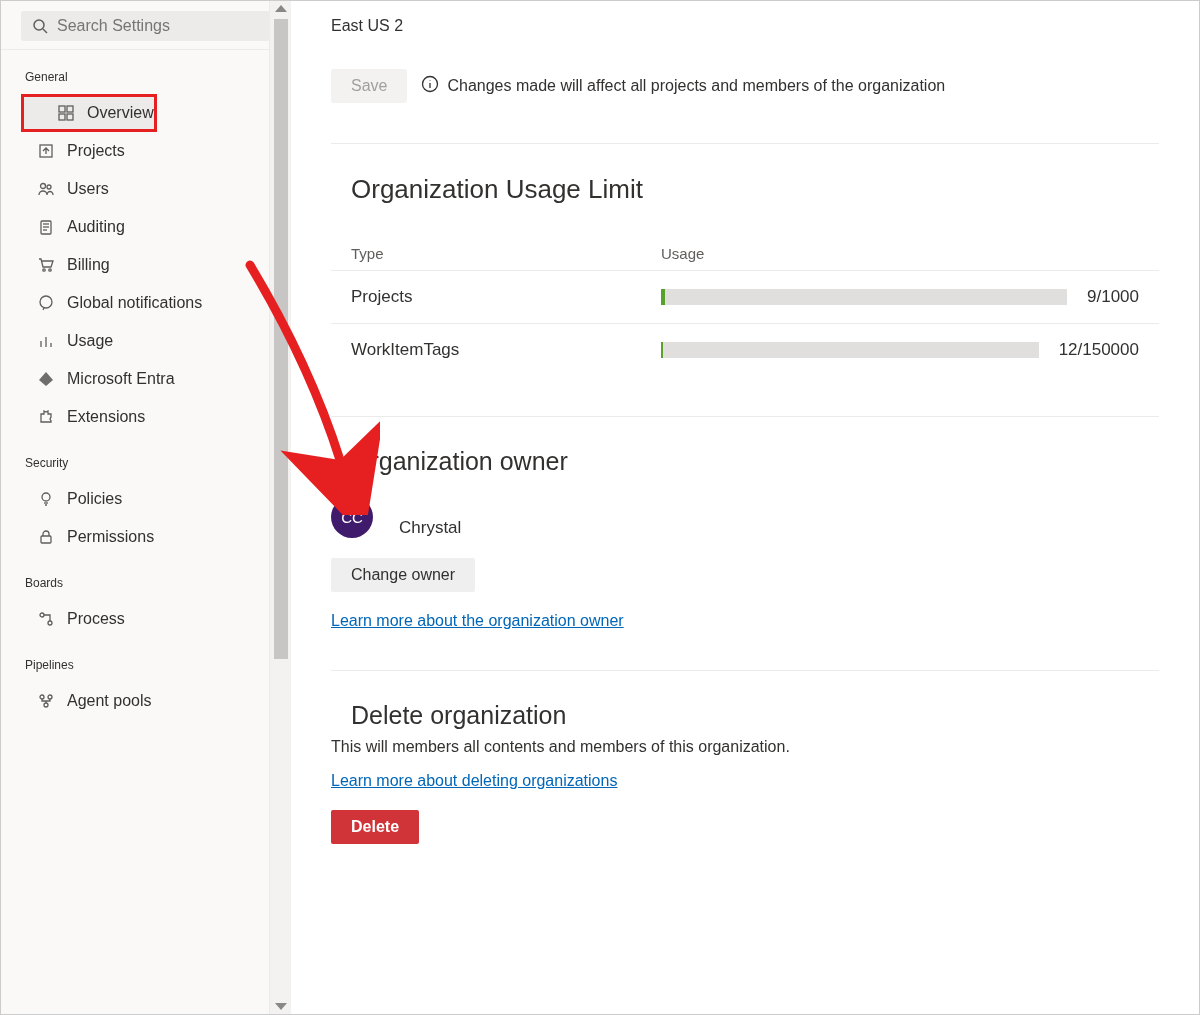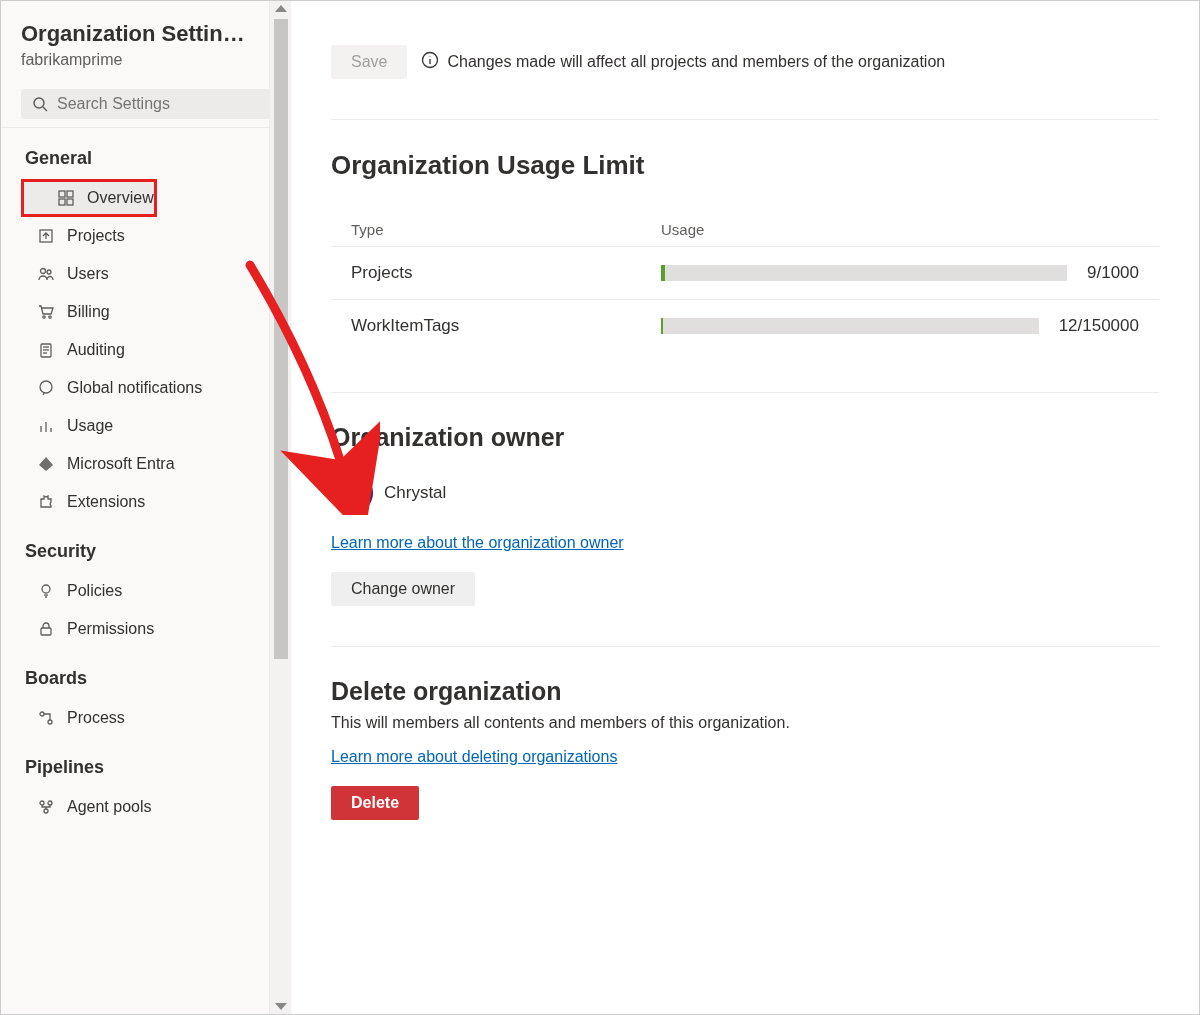--- a/index.html
+++ b/index.html
@@ -44,22 +44,22 @@
     .search-input {
       border: none;
       background: transparent;
       outline: none;
       font-size: 16px;
       color: #605e5c;
       width: 100%;
     }
     .nav { flex: 1; overflow-y: auto; padding-bottom: 20px;}
     .nav-group-title {
-      font-weight: 700;
-      font-size: 18px;
+      font-weight: 400;
+      font-size: 12px;
       padding: 20px 24px 10px 24px;
     }
     .nav-item {
       display: flex;
       align-items: center;
       gap: 12px;
       font-size: 16px;
       color: #323130;
       padding: 10px 20px 10px 36px;
       cursor: pointer;
@@ -86,41 +86,41 @@
     }
     .btn {
       border: none; font-family: inherit; cursor: pointer;
       font-size: 16px; padding: 8px 20px; border-radius: 2px;
     }
     .btn-disabled {
       background: #f3f2f1; color: #a19f9d; cursor: default;
     }
     .warn-text { color: #323130; font-size: 16px; display:flex; align-items:center; gap:8px;}
     hr.sep { border: none; border-top: 1px solid #edebe9; margin: 40px 0 30px 0; }
-    h2 { font-size: 26px; font-weight: 700; }
+    h2 { font-size: 26px; font-weight: 400; margin-left: 20px; }
     h2.small { font-size: 25px; }
     .usage-table { margin-top: 32px; }
     .usage-head { display:flex; padding: 8px 20px; color:#605e5c; font-size:15px; }
     .usage-head .col-type { width: 310px; }
     .usage-row {
       display:flex; align-items:center; padding: 16px 20px;
       border-top: 1px solid #edebe9; font-size:17px;
     }
     .usage-row .col-type { width: 310px; }
     .usage-row .col-usage { flex:1; display:flex; align-items:center; gap: 20px;}
     .progress {
       flex: 1; height: 16px; background: #e1dfdd; position: relative;
     }
     .progress-fill {
       position:absolute; left:0; top:0; bottom:0;
       background: #5aa02c;
     }
     .usage-text { font-size:17px; white-space:nowrap; }
     .owner-block { margin-top: 20px; }
-    .owner-row { display:flex; align-items:center; gap: 11px; margin-top: 14px;}
+    .owner-row { display:flex; align-items:flex-end; gap: 26px; margin-top: 14px;}
     .avatar {
       width: 42px; height: 42px; border-radius: 50%;
       background: #401b6c; color:#fff;
       display:flex; align-items:center; justify-content:center;
       font-size: 15px;
     }
     .link { color: #0066b8; text-decoration: underline; font-size: 16px; cursor:pointer;}
     .btn-default { background: #efefef; color:#323130; }
     .btn-danger { background:#d13438; color:#fff; font-weight:600;} .mt20{margin-top:20px;} .mt10{margin-top:16px;}
     .delete-desc { font-size:16px; color:#323130; margin-top:8px;}
@@ -150,24 +150,20 @@
       width: 230px; height: 260px;
       pointer-events:none;
     }
   </style>
 </head>
 <body>
 
 <div class="app">
   <aside class="sidebar">
     <div class="sidebar-inner">
-      <div class="sb-head">
-        <div class="sb-title">Organization Settin…</div>
-        <div class="sb-sub">fabrikamprime</div>
-      </div>
       <div class="search-wrap">
         <div class="search-box">
           <span class="nav-icon">
             <svg width="16" height="16" viewBox="0 0 16 16" fill="none" stroke="currentColor" stroke-width="1.5">
                 <circle cx="7" cy="7" r="5"></circle>
                 <line x1="11" y1="11" x2="15" y2="15"></line>
               </svg>
           </span>
           <input class="search-input" placeholder="Search Settings" style="">
         </div>
@@ -201,37 +197,37 @@
                 <circle cx="5" cy="5" r="2.5"></circle>
                 <circle cx="11" cy="6" r="2"></circle>
                 <path d="M1 14c0-2.5 2-4 4-4s4 1.5 4 4M9 14c0-2 1.5-3.5 3-3.5s3 1.5 3 3.5"></path>
               </svg>
             </span>
           <span>Users</span>
         </div>
         <div class="nav-item">
           <span class="nav-icon">
               <svg width="16" height="16" viewBox="0 0 16 16" fill="none" stroke="currentColor" stroke-width="1.3">
-                <path d="M1 2h2l2 8h8l2-6H4"></path>
-                <circle cx="6" cy="13" r="1.2"></circle>
-                <circle cx="12" cy="13" r="1.2"></circle>
-              </svg>
-            </span>
-          <span>Billing</span>
-        </div>
-        <div class="nav-item">
-          <span class="nav-icon">
-              <svg width="16" height="16" viewBox="0 0 16 16" fill="none" stroke="currentColor" stroke-width="1.3">
                 <rect x="3" y="2" width="10" height="13" rx="1"></rect>
                 <line x1="5" y1="5" x2="11" y2="5"></line>
                 <line x1="5" y1="8" x2="11" y2="8"></line>
                 <line x1="5" y1="11" x2="9" y2="11"></line>
               </svg>
             </span>
           <span>Auditing</span>
+        </div>
+        <div class="nav-item">
+          <span class="nav-icon">
+              <svg width="16" height="16" viewBox="0 0 16 16" fill="none" stroke="currentColor" stroke-width="1.3">
+                <path d="M1 2h2l2 8h8l2-6H4"></path>
+                <circle cx="6" cy="13" r="1.2"></circle>
+                <circle cx="12" cy="13" r="1.2"></circle>
+              </svg>
+            </span>
+          <span>Billing</span>
         </div>
         <div class="nav-item">
           <span class="nav-icon">
               <svg width="16" height="16" viewBox="0 0 16 16" fill="none" stroke="currentColor" stroke-width="1.3">
                 <circle cx="8" cy="7" r="6"></circle>
                 <path d="M5 15l1.5-3"></path>
               </svg>
             </span>
           <span>Global notifications</span>
         </div>
@@ -312,20 +308,21 @@
       <div class="scroll-track">
         <div class="scroll-arrow-up"></div>
         <div class="scroll-thumb"></div>
         <div style="flex:1"></div>
         <div class="scroll-arrow-down"></div>
       </div>
     </div>
   </aside>
 
   <main class="content">
+    <div class="region">East US 2</div>
 
     <div class="save-row">
       <button class="btn btn-disabled">Save</button>
       <div class="warn-text">
         <span>
           <svg width="18" height="18" viewBox="0 0 18 18" fill="none" stroke="#323130" stroke-width="1.3">
               <circle cx="9" cy="9" r="7.5"></circle>
               <line x1="9" y1="5" x2="9" y2="5.5"></line>
               <line x1="9" y1="8" x2="9" y2="13"></line>
             </svg>
@@ -364,24 +361,24 @@
 
     <hr class="sep">
 
     <h2 class="small">Organization owner</h2>
     <div class="owner-block">
       <div class="owner-row">
         <div class="avatar">CC</div>
         <div style="font-size:17px">Chrystal</div>
       </div>
       <div class="mt20">
+        <button class="btn btn-default">Change owner</button>
+      </div>
+      <div class="mt20">
         <a class="link">Learn more about the organization owner</a>
-      </div>
-      <div class="mt20">
-        <button class="btn btn-default">Change owner</button>
       </div>
     </div>
 
     <hr class="sep">
 
     <h2 class="small">Delete organization</h2>
     <div class="delete-desc">This will members all contents and members of this organization.</div>
     <div class="mt10">
       <a class="link">Learn more about deleting organizations</a>
     </div>

